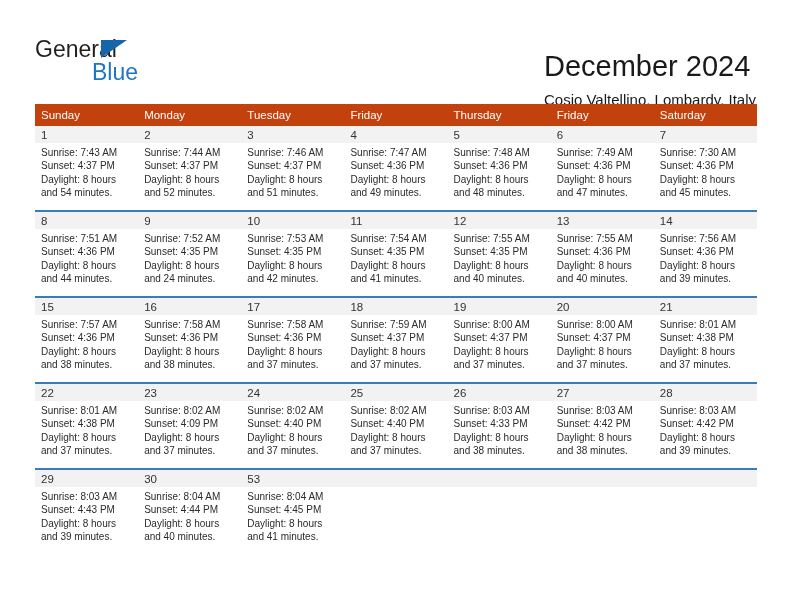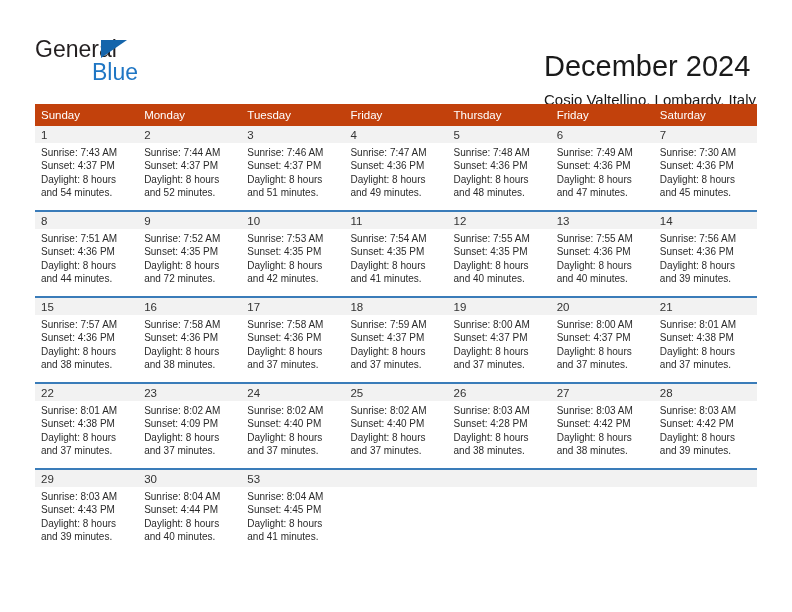--- a/index.html
+++ b/index.html
@@ -290,21 +290,21 @@
               </div>
             </div>
           </td>
         <td>
             <div class="cell">
               <div class="daynum-band">9</div>
               <div class="cell-lines">
                 <div>Sunrise: 7:52 AM</div>
                 <div>Sunset: 4:35 PM</div>
                 <div>Daylight: 8 hours</div>
-                <div>and 72 minutes.</div>
+                <div>and 24 minutes.</div>
               </div>
             </div>
           </td>
         <td>
             <div class="cell">
               <div class="daynum-band">10</div>
               <div class="cell-lines">
                 <div>Sunrise: 7:53 AM</div>
                 <div>Sunset: 4:35 PM</div>
                 <div>Daylight: 8 hours</div>
@@ -481,21 +481,21 @@
                 <div>Daylight: 8 hours</div>
                 <div>and 37 minutes.</div>
               </div>
             </div>
           </td>
         <td>
             <div class="cell">
               <div class="daynum-band">26</div>
               <div class="cell-lines">
                 <div>Sunrise: 8:03 AM</div>
-                <div>Sunset: 4:28 PM</div>
+                <div>Sunset: 4:33 PM</div>
                 <div>Daylight: 8 hours</div>
                 <div>and 38 minutes.</div>
               </div>
             </div>
           </td>
         <td>
             <div class="cell">
               <div class="daynum-band">27</div>
               <div class="cell-lines">
                 <div>Sunrise: 8:03 AM</div>

